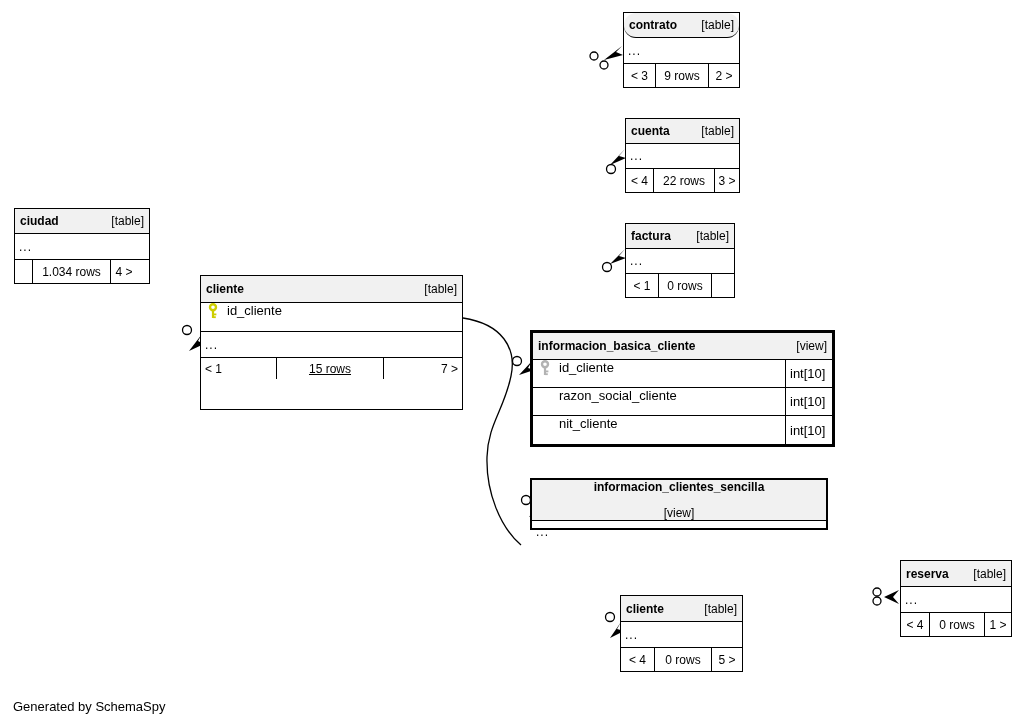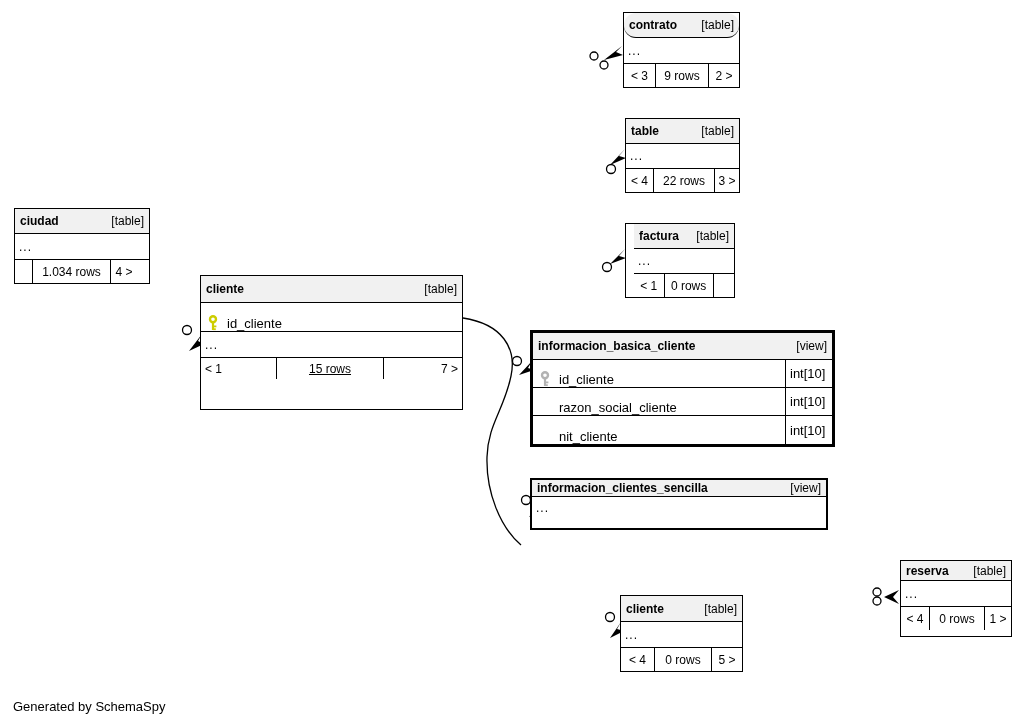--- a/index.html
+++ b/index.html
@@ -5,21 +5,21 @@
   html,body{margin:0;padding:0;background:#fff;}
   body{font-family:"Liberation Sans", sans-serif; color:#000;}
   .canvas{position:relative;width:1029px;height:728px;background:#fff;overflow:hidden;}
   .entity{position:absolute;box-sizing:border-box;border:1px solid #000;background:#fff;}
   .entity.bold2{border-width:2px;}
   .entity.bold3{border-width:3px;}
   .hdr{display:flex;justify-content:space-between;align-items:center;padding:0 5px;
        background:#f1f1f1;border-bottom:1px solid #000;box-sizing:border-box;font-size:12px;}
   .nm{font-weight:bold;font-size:12px;}
   .kind{font-size:12px;}
-  .colrow{display:flex;align-items:flex-end;border-bottom:1px solid #000;box-sizing:border-box;
+  .colrow{display:flex;align-items:flex-start;border-bottom:1px solid #000;box-sizing:border-box;
           padding:0 0 0 6px;font-size:13px;}
   .colrow .keyicon{width:12px;margin-right:8px;display:flex;align-items:center;}
   .colrow.last{border-bottom:none;}
   .colname{flex:1;}
   .typecell{width:47px;align-self:stretch;display:flex;align-items:center;
             border-left:1px solid #000;box-sizing:border-box;padding-left:4px;font-size:13px;}
   .ell{display:flex;align-items:center;border-bottom:1px solid #000;box-sizing:border-box;
        padding:0 4px;font-size:12px;letter-spacing:1px;}
   .ell.last{border-bottom:none;}
   .foot{display:flex;box-sizing:border-box;}
@@ -108,32 +108,32 @@
     <div class="ell" style="height:26px;">...</div>
     <div class="foot" style="height:23px;">
       <div class="fcell" style="width:32px;">&lt; 3</div>
       <div class="fcell" style="width:53px;">9 rows</div>
       <div class="fcell endcap" style="width:30px;">2 &gt;</div>
     </div>
   </div>
 
   <div class="entity" style="left:625px;top:118px;width:115px;height:75px;">
     <div class="hdr" style="height:25px;">
-      <span class="nm">table</span>
+      <span class="nm">cuenta</span>
       <span class="kind">[table]</span>
     </div>
     <div class="ell" style="height:25px;">...</div>
     <div class="foot" style="height:23px;">
       <div class="fcell" style="width:28px;">&lt; 4</div>
       <div class="fcell" style="width:61px;">22 rows</div>
       <div class="fcell endcap" style="width:24px;">3 &gt;</div>
     </div>
   </div>
 
-  <div class="entity" style="left:625px;top:223px;width:110px;height:75px;padding-left:8px;">
+  <div class="entity" style="left:625px;top:223px;width:110px;height:75px;">
     <div class="hdr" style="height:25px;">
       <span class="nm">factura</span>
       <span class="kind">[table]</span>
     </div>
     <div class="ell" style="height:25px;">...</div>
     <div class="foot" style="height:23px;">
       <div class="fcell" style="width:33px;">&lt; 1</div>
       <div class="fcell" style="width:53px;">0 rows</div>
       <div class="fcell endcap" style="width:22px;"></div>
     </div>
@@ -186,42 +186,42 @@
       <span class="typecell">int[10]</span>
     </div>
     <div class="colrow last" style="height:28px;">
       <span class="keyicon"></span>
       <span class="colname">nit_cliente</span>
       <span class="typecell">int[10]</span>
     </div>
   </div>
 
   <div class="entity bold2" style="left:530px;top:478px;width:298px;height:52px;">
-    <div class="hdr" style="height:17px;">
+    <div class="hdr" style="height:41px;flex-direction:column;">
       <span class="nm">informacion_clientes_sencilla</span>
       <span class="kind">[view]</span>
     </div>
     <div class="ell last" style="height:21px;">...</div>
   </div>
 
   <div class="entity" style="left:620px;top:595px;width:123px;height:77px;">
     <div class="hdr" style="height:26px;">
       <span class="nm">cliente</span>
       <span class="kind">[table]</span>
     </div>
     <div class="ell" style="height:26px;">...</div>
     <div class="foot" style="height:23px;">
       <div class="fcell" style="width:34px;">&lt; 4</div>
       <div class="fcell" style="width:57px;">0 rows</div>
       <div class="fcell endcap" style="width:30px;">5 &gt;</div>
     </div>
   </div>
 
   <div class="entity" style="left:900px;top:560px;width:112px;height:77px;">
-    <div class="hdr" style="height:20px;">
+    <div class="hdr" style="height:26px;">
       <span class="nm">reserva</span>
       <span class="kind">[table]</span>
     </div>
     <div class="ell" style="height:26px;">...</div>
     <div class="foot" style="height:23px;">
       <div class="fcell" style="width:29px;">&lt; 4</div>
       <div class="fcell" style="width:55px;">0 rows</div>
       <div class="fcell endcap" style="width:26px;">1 &gt;</div>
     </div>
   </div>

